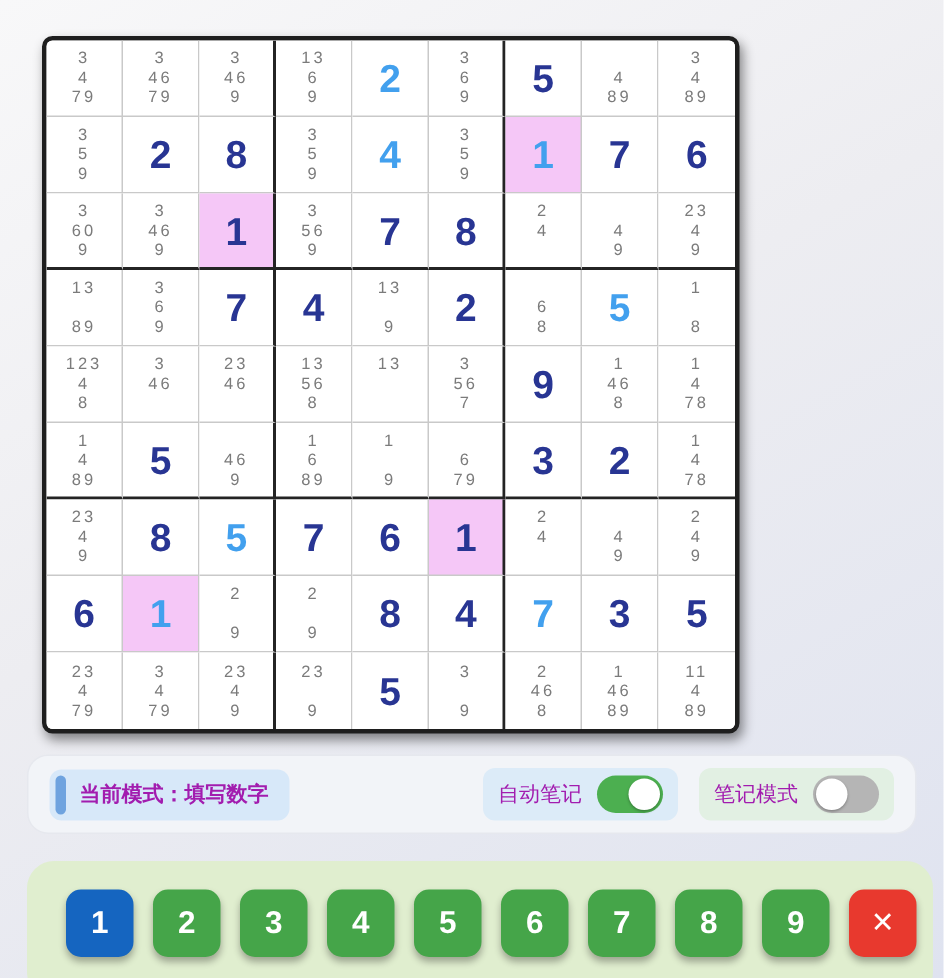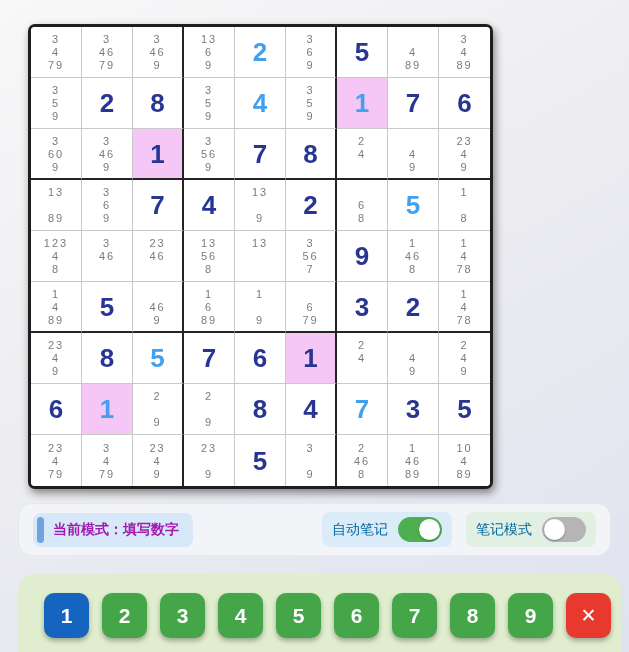--- a/index.html
+++ b/index.html
@@ -38,21 +38,21 @@
     background:#f2f4f8;border:1px solid #e6e8ee;border-radius:14px;
     display:flex;align-items:center;padding:0 14px;
   }
   .mode-pill{
     display:flex;align-items:center;gap:9px;background:#d7e8f9;border-radius:8px;
     padding:4px 14px 4px 4px;
   }
   .accent-bar{width:7px;height:26px;border-radius:4px;background:var(--accent,#6fa3df)}
   .mode-label{font-size:14px;font-weight:bold;color:#a21caf}
   .toggle-group{margin-left:auto;display:flex;gap:14px}
-  .toggle-pill{display:flex;align-items:center;gap:10px;border-radius:8px;padding:5px 10px;font-size:14px;color:#0369a1}
+  .toggle-pill{display:flex;align-items:center;gap:10px;border-radius:8px;padding:5px 10px;font-size:14px;color:#a21caf}
   .toggle-pill.blue{background:#dcebf8}
   .toggle-pill.green{background:#e2f0e3}
   .switch{width:44px;height:25px;border-radius:13px;position:relative;cursor:pointer;background:var(--toggle-off,#b5b5b5);transition:none}
   .switch.on{background:var(--toggle-on,#4caf50)}
   .knob{position:absolute;top:2px;left:2px;width:21px;height:21px;border-radius:50%;background:#fff;box-shadow:0 1px 2px rgba(0,0,0,.3)}
   .switch.on .knob{left:21px}
   
   .pad{
     position:absolute;left:18px;top:574px;width:604px;height:92px;box-sizing:border-box;
     background:#e0eecf;border-radius:18px;display:flex;gap:13px;
@@ -499,21 +499,21 @@
     </div>
     <div class="cell nb">
       <div class="notes">
         <div class="nrow">1</div>
         <div class="nrow">46</div>
         <div class="nrow">89</div>
       </div>
     </div>
     <div class="cell nr nb">
       <div class="notes">
-        <div class="nrow">10</div>
+        <div class="nrow">11</div>
         <div class="nrow">4</div>
         <div class="nrow">89</div>
       </div>
     </div>
   </div>
 
 <div class="mode-bar">
   <div class="mode-pill">
     <div class="accent-bar"></div>
     <span class="mode-label">当前模式：填写数字</span>

